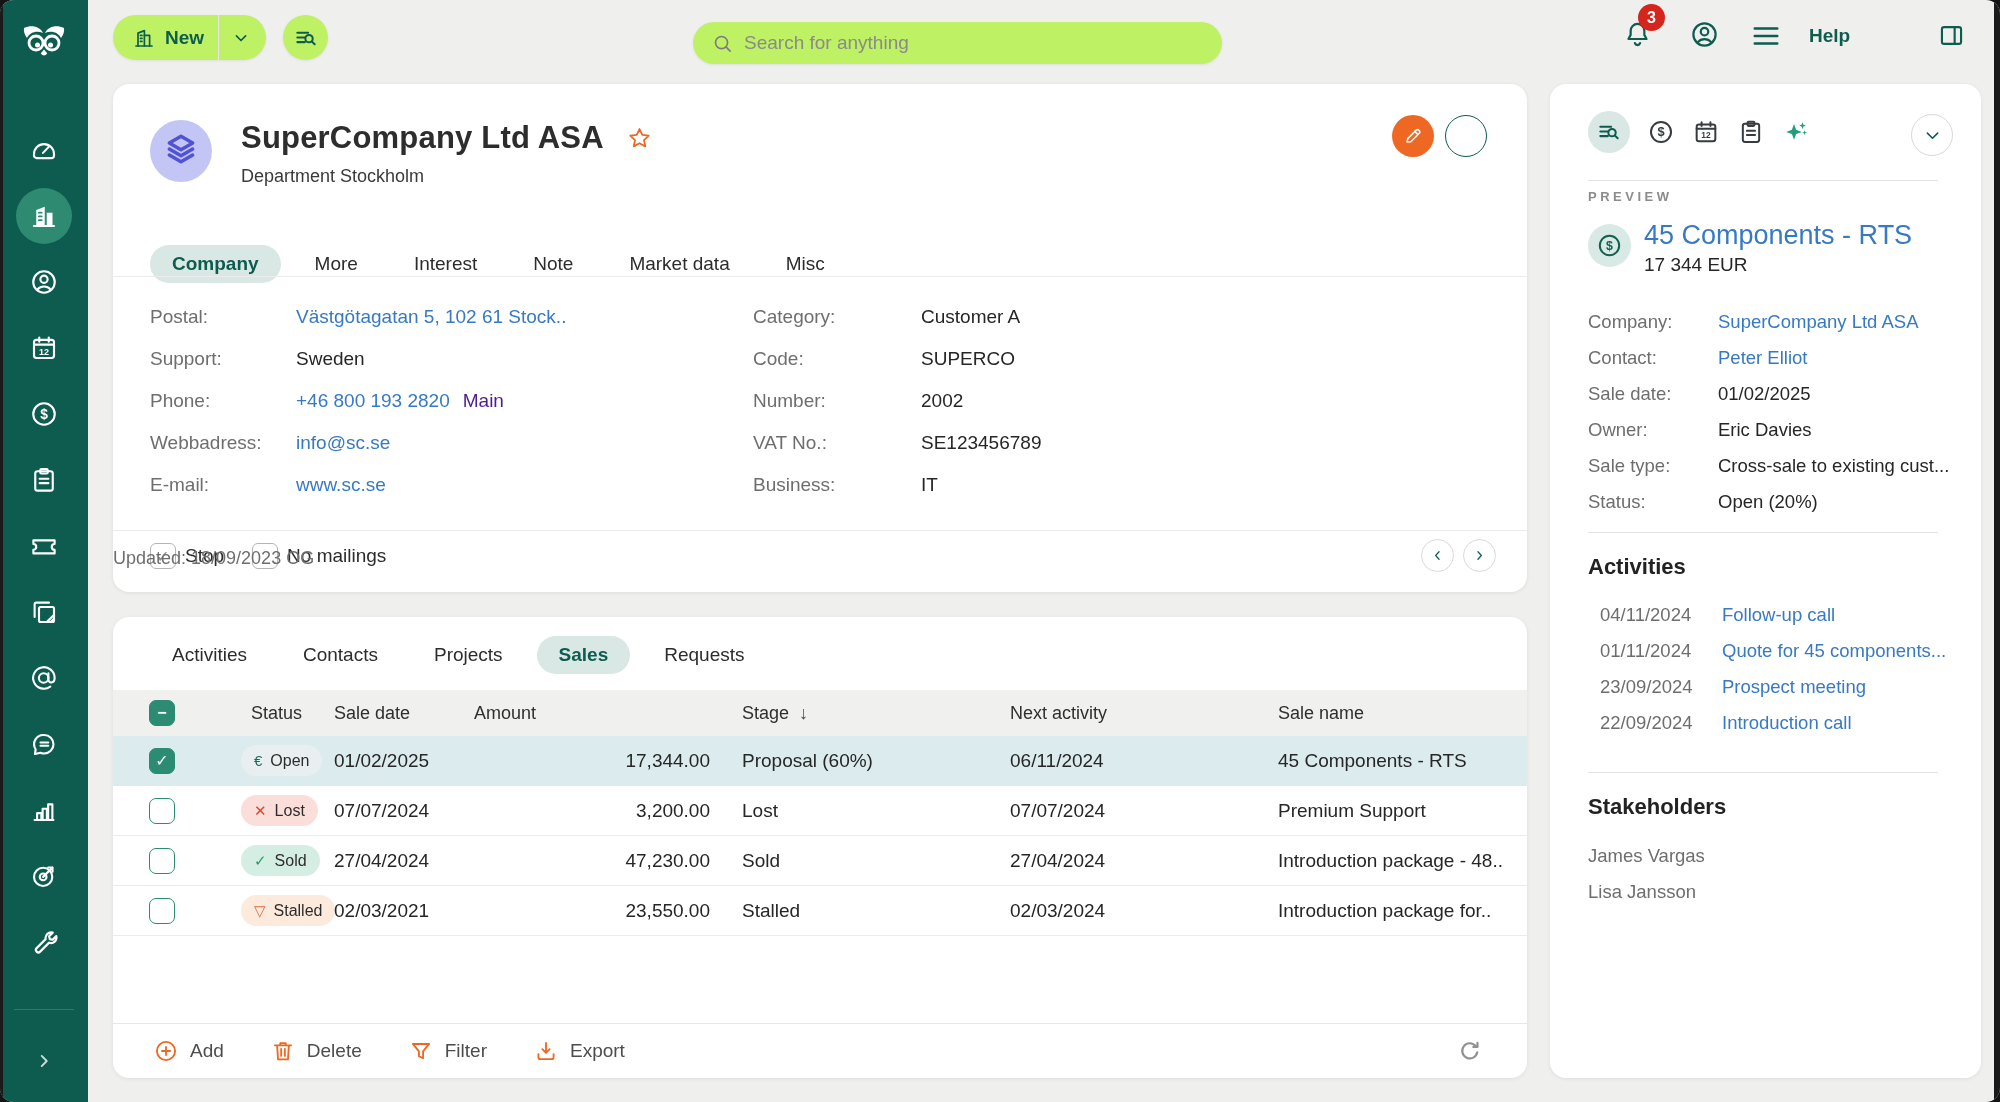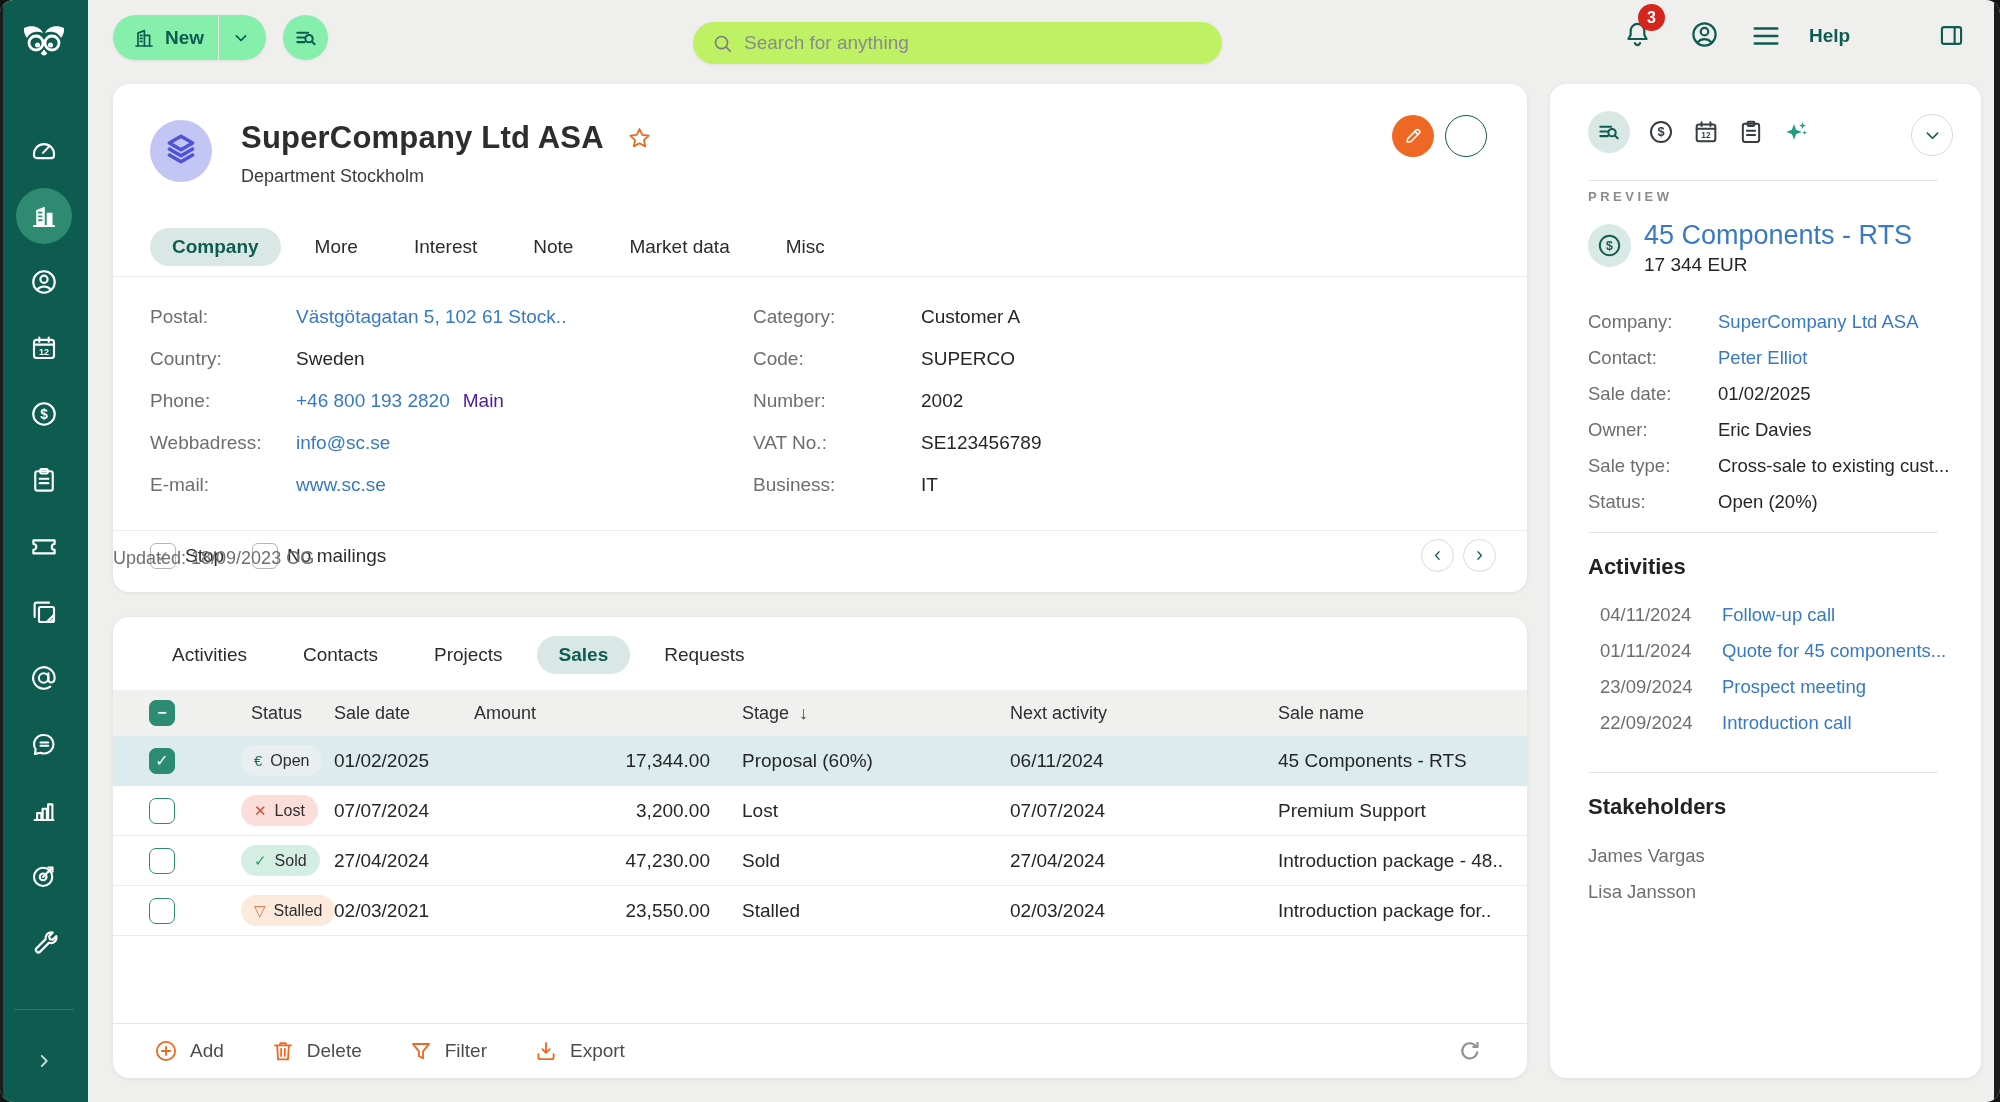--- a/index.html
+++ b/index.html
@@ -15,21 +15,21 @@
   .sidebar { position:absolute; left:0; top:0; bottom:0; width:88px; background:#0e5c50; color:#fff; z-index:5; }
   .logo { position:absolute; top:24px; left:50%; transform:translateX(-50%); }
   .side-nav { position:absolute; top:117px; left:0; width:88px; }
   .nav-item { height:66px; display:flex; align-items:center; justify-content:center; color:#fff; cursor:pointer; }
   .nav-item svg { width:30px; height:30px; }
   .nav-circle { width:56px; height:56px; border-radius:50%; background:#2e8b72; display:flex; align-items:center; justify-content:center; }
   .side-sep { position:absolute; bottom:92px; left:14px; right:14px; height:1px; background:rgba(255,255,255,.16); }
   .expand-btn { position:absolute; bottom:30px; left:50%; transform:translateX(-50%); background:none; border:none; color:rgba(255,255,255,.8); cursor:pointer; }
 
   
-  .pill-btn { position:absolute; background:#86efac; border-radius:23px; box-shadow:0 1px 3px rgba(0,0,0,.07); display:flex; align-items:center; color:#0e5c50; cursor:pointer; }
+  .pill-btn { position:absolute; background:#bef264; border-radius:23px; box-shadow:0 1px 3px rgba(0,0,0,.07); display:flex; align-items:center; color:#0e5c50; cursor:pointer; }
   .btn-new { left:113px; top:15px; height:45px; width:153px; }
   .btn-new .seg-main { display:flex; align-items:center; gap:9px; padding:0 14px 0 19px; font-size:19px; font-weight:700; }
   .btn-new .seg-main svg { width:24px; height:24px; }
   .btn-new .vsep { width:1px; height:45px; background:#e7e7e5; }
   .btn-new .seg-chev { width:44px; display:flex; align-items:center; justify-content:center; }
   .btn-listsearch { left:283px; top:15px; width:45px; height:45px; border-radius:50%; justify-content:center; }
   .btn-listsearch svg { width:26px; height:26px; }
   .searchbar { position:absolute; left:693px; top:22px; width:529px; height:42px; background:#bef264; border-radius:21px; box-shadow:0 1px 3px rgba(0,0,0,.07); display:flex; align-items:center; padding:0 18px; gap:10px; color:#7c7c7c; }
   .searchbar input { border:none; outline:none; flex:1; font-size:19px; color:#444; background:transparent; font-family:"Liberation Sans",sans-serif; }
   .searchbar input::placeholder { color:#8a8a8a; }
@@ -53,21 +53,21 @@
   .cc-titles { margin-left:29px; }
   .cc-title-row { display:flex; align-items:center; gap:22px; }
   .cc-title { font-size:31px; font-weight:700; color:#2d2d2d; letter-spacing:.2px; }
   .star { color:#ee6823; } .star svg{ width:27px;height:27px; }
   .cc-sub { font-size:18px; color:#3a3a3a; margin-top:10px; }
   .round-btn { position:absolute; width:42px; height:42px; border-radius:50%; display:flex; align-items:center; justify-content:center; cursor:pointer; }
   .edit-btn { left:1279px; top:31px; background:#ee6823; color:#fff; }
   .edit-btn svg { width:22px; height:22px; }
   .kebab-btn { left:1332px; top:31px; background:#fff; border:1.6px solid #0e5c50; color:#0e5c50; }
   .tabs { position:absolute; left:37px; display:flex; gap:12px; }
-  .tabs-company { top:144px;justify-content:center; }
+  .tabs-company { top:161px;justify-content:center; }
   .tab { height:38px; display:flex; align-items:center; padding:0 22px; border-radius:19px; font-size:19px; color:#2c2c2c; cursor:pointer; }
   .tab.active { background:#d9e8e4; color:#0e5c50; font-weight:700; }
   .hline { position:absolute; left:0; right:0; height:1px; background:#ececea; }
   .fields { position:absolute; top:212px; }
   .fields-left { left:37px; width:580px; }
   .fields-right { left:640px; width:620px; }
   .frow { height:42px; display:flex; align-items:center; font-size:19px; }
   .flabel { color:#6e6e6e; }
   .fields-left .flabel { width:146px; }
   .fields-right .flabel { width:168px; }
@@ -394,21 +394,21 @@
       <div class="tab">Misc</div>
     </div>
     <div class="hline" style="top:192px"></div>
 
     <div class="fields fields-left">
       <div class="frow">
         <span class="flabel">Postal:</span>
         <span class="fvalue link">Västgötagatan 5, 102 61 Stock..</span>
       </div>
       <div class="frow">
-        <span class="flabel">Country:</span>
+        <span class="flabel">Support:</span>
         <span class="fvalue">Sweden</span>
       </div>
       <div class="frow">
         <span class="flabel">Phone:</span>
         <span class="fvalue link">+46 800 193 2820</span>
         <span class="fsuffix">Main</span>
       </div>
       <div class="frow">
         <span class="flabel">Webbadress:</span>
         <span class="fvalue link">info@sc.se</span>

